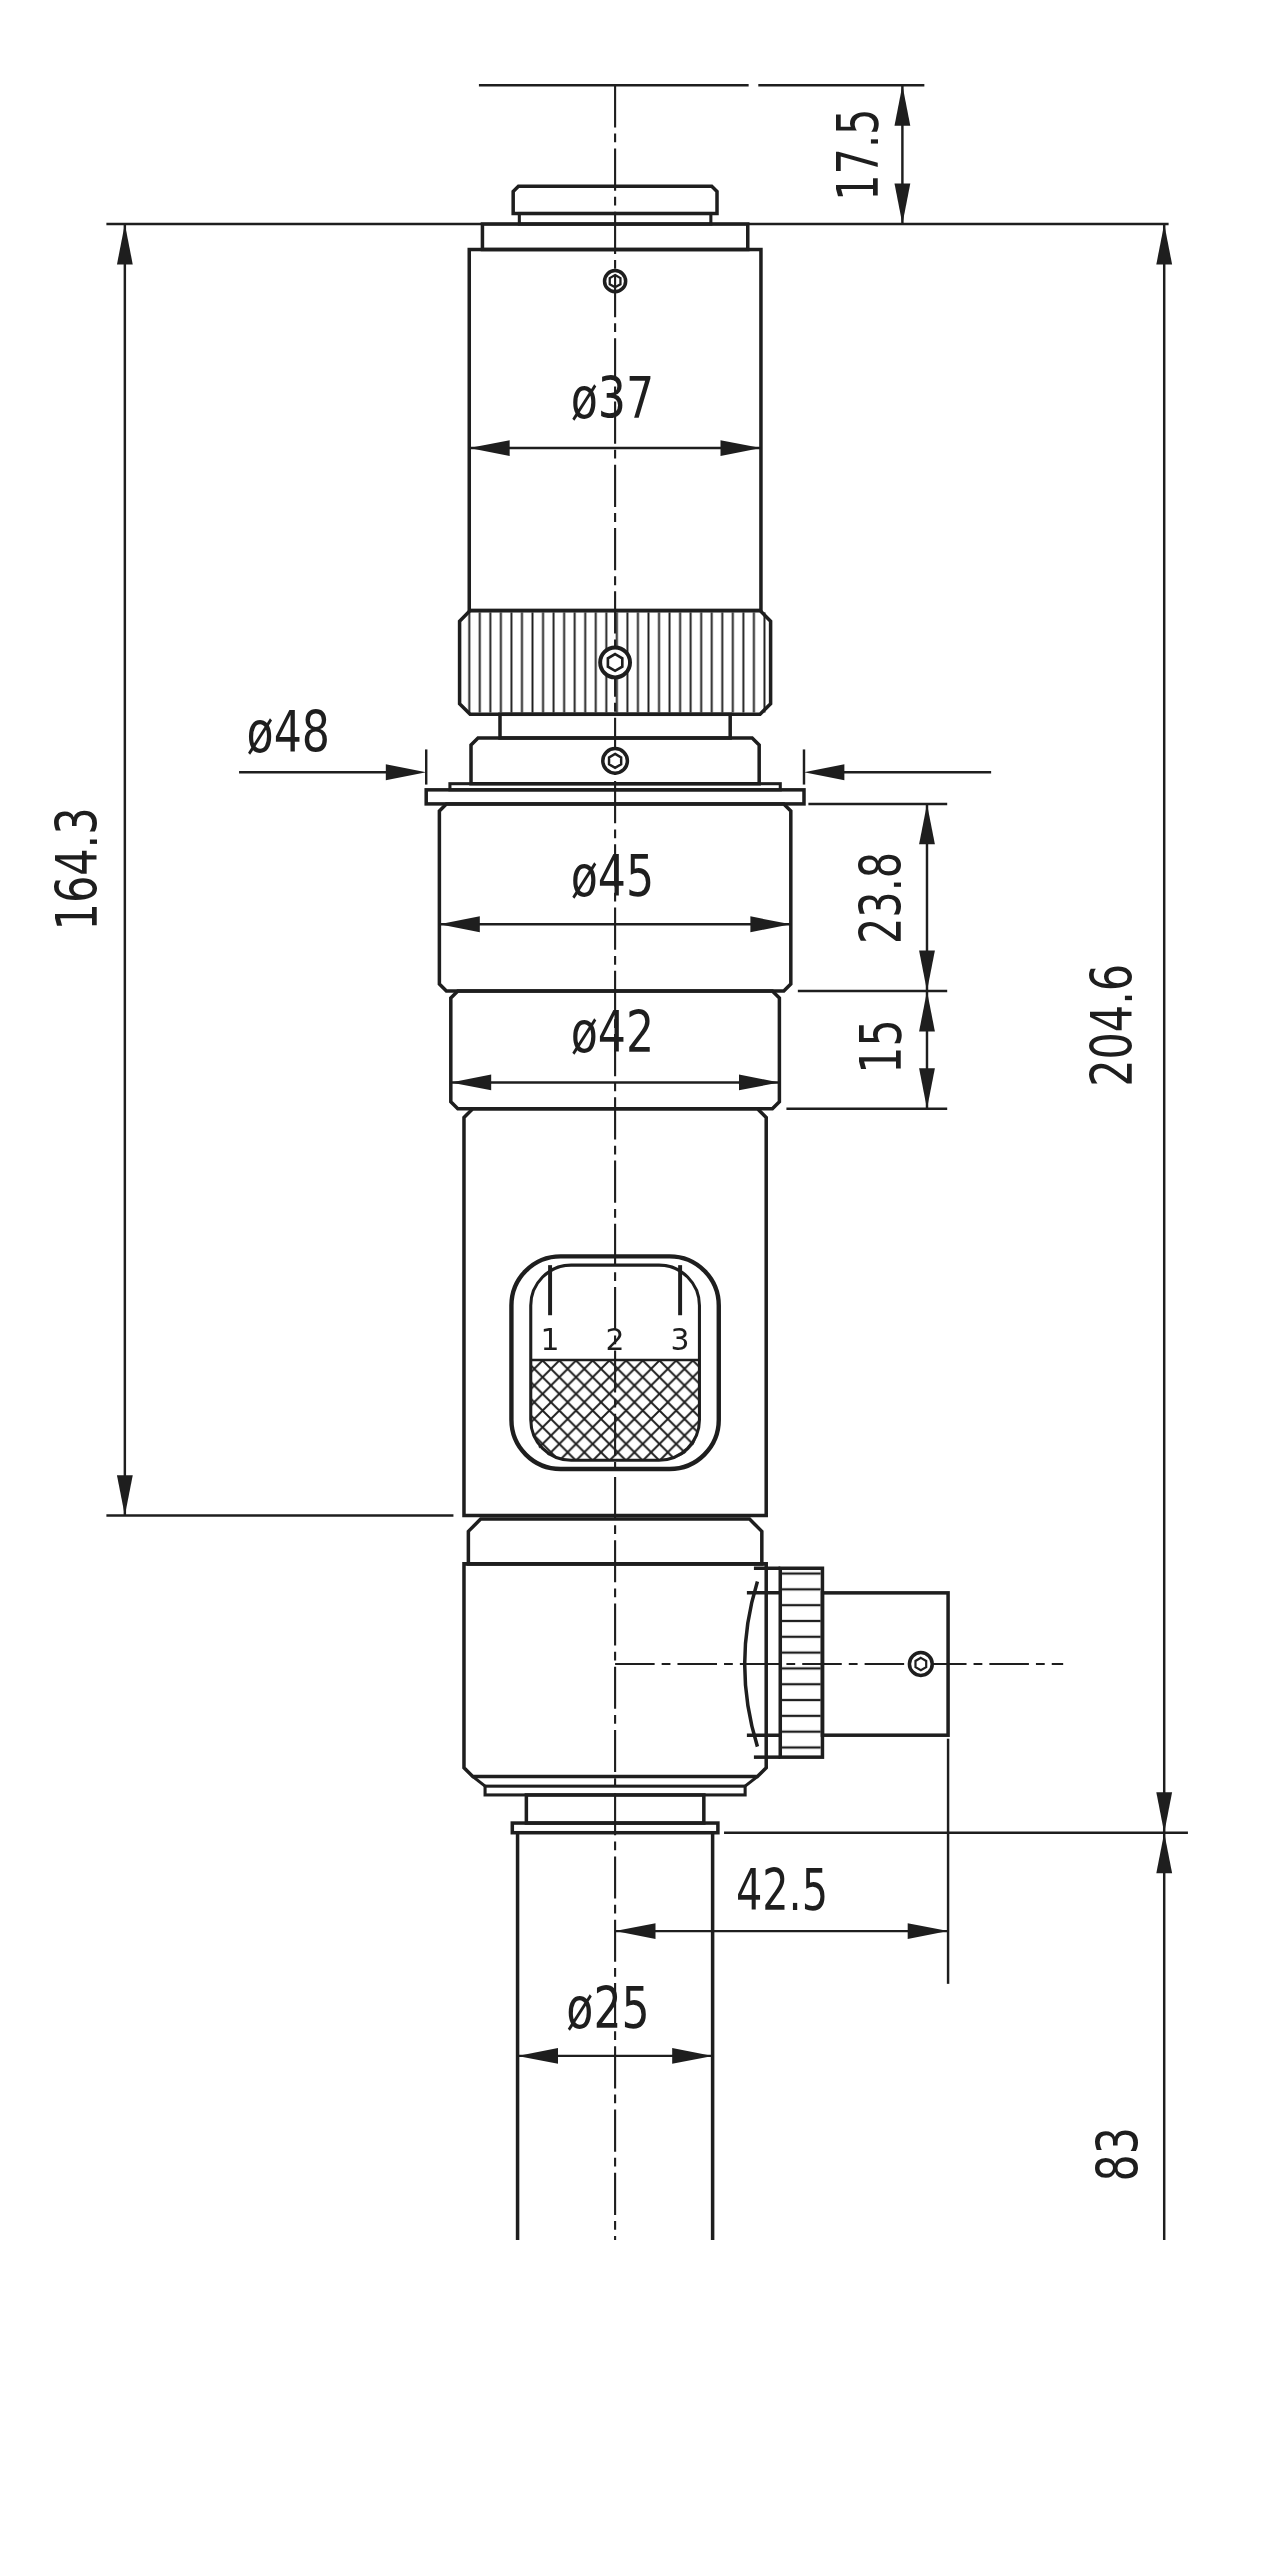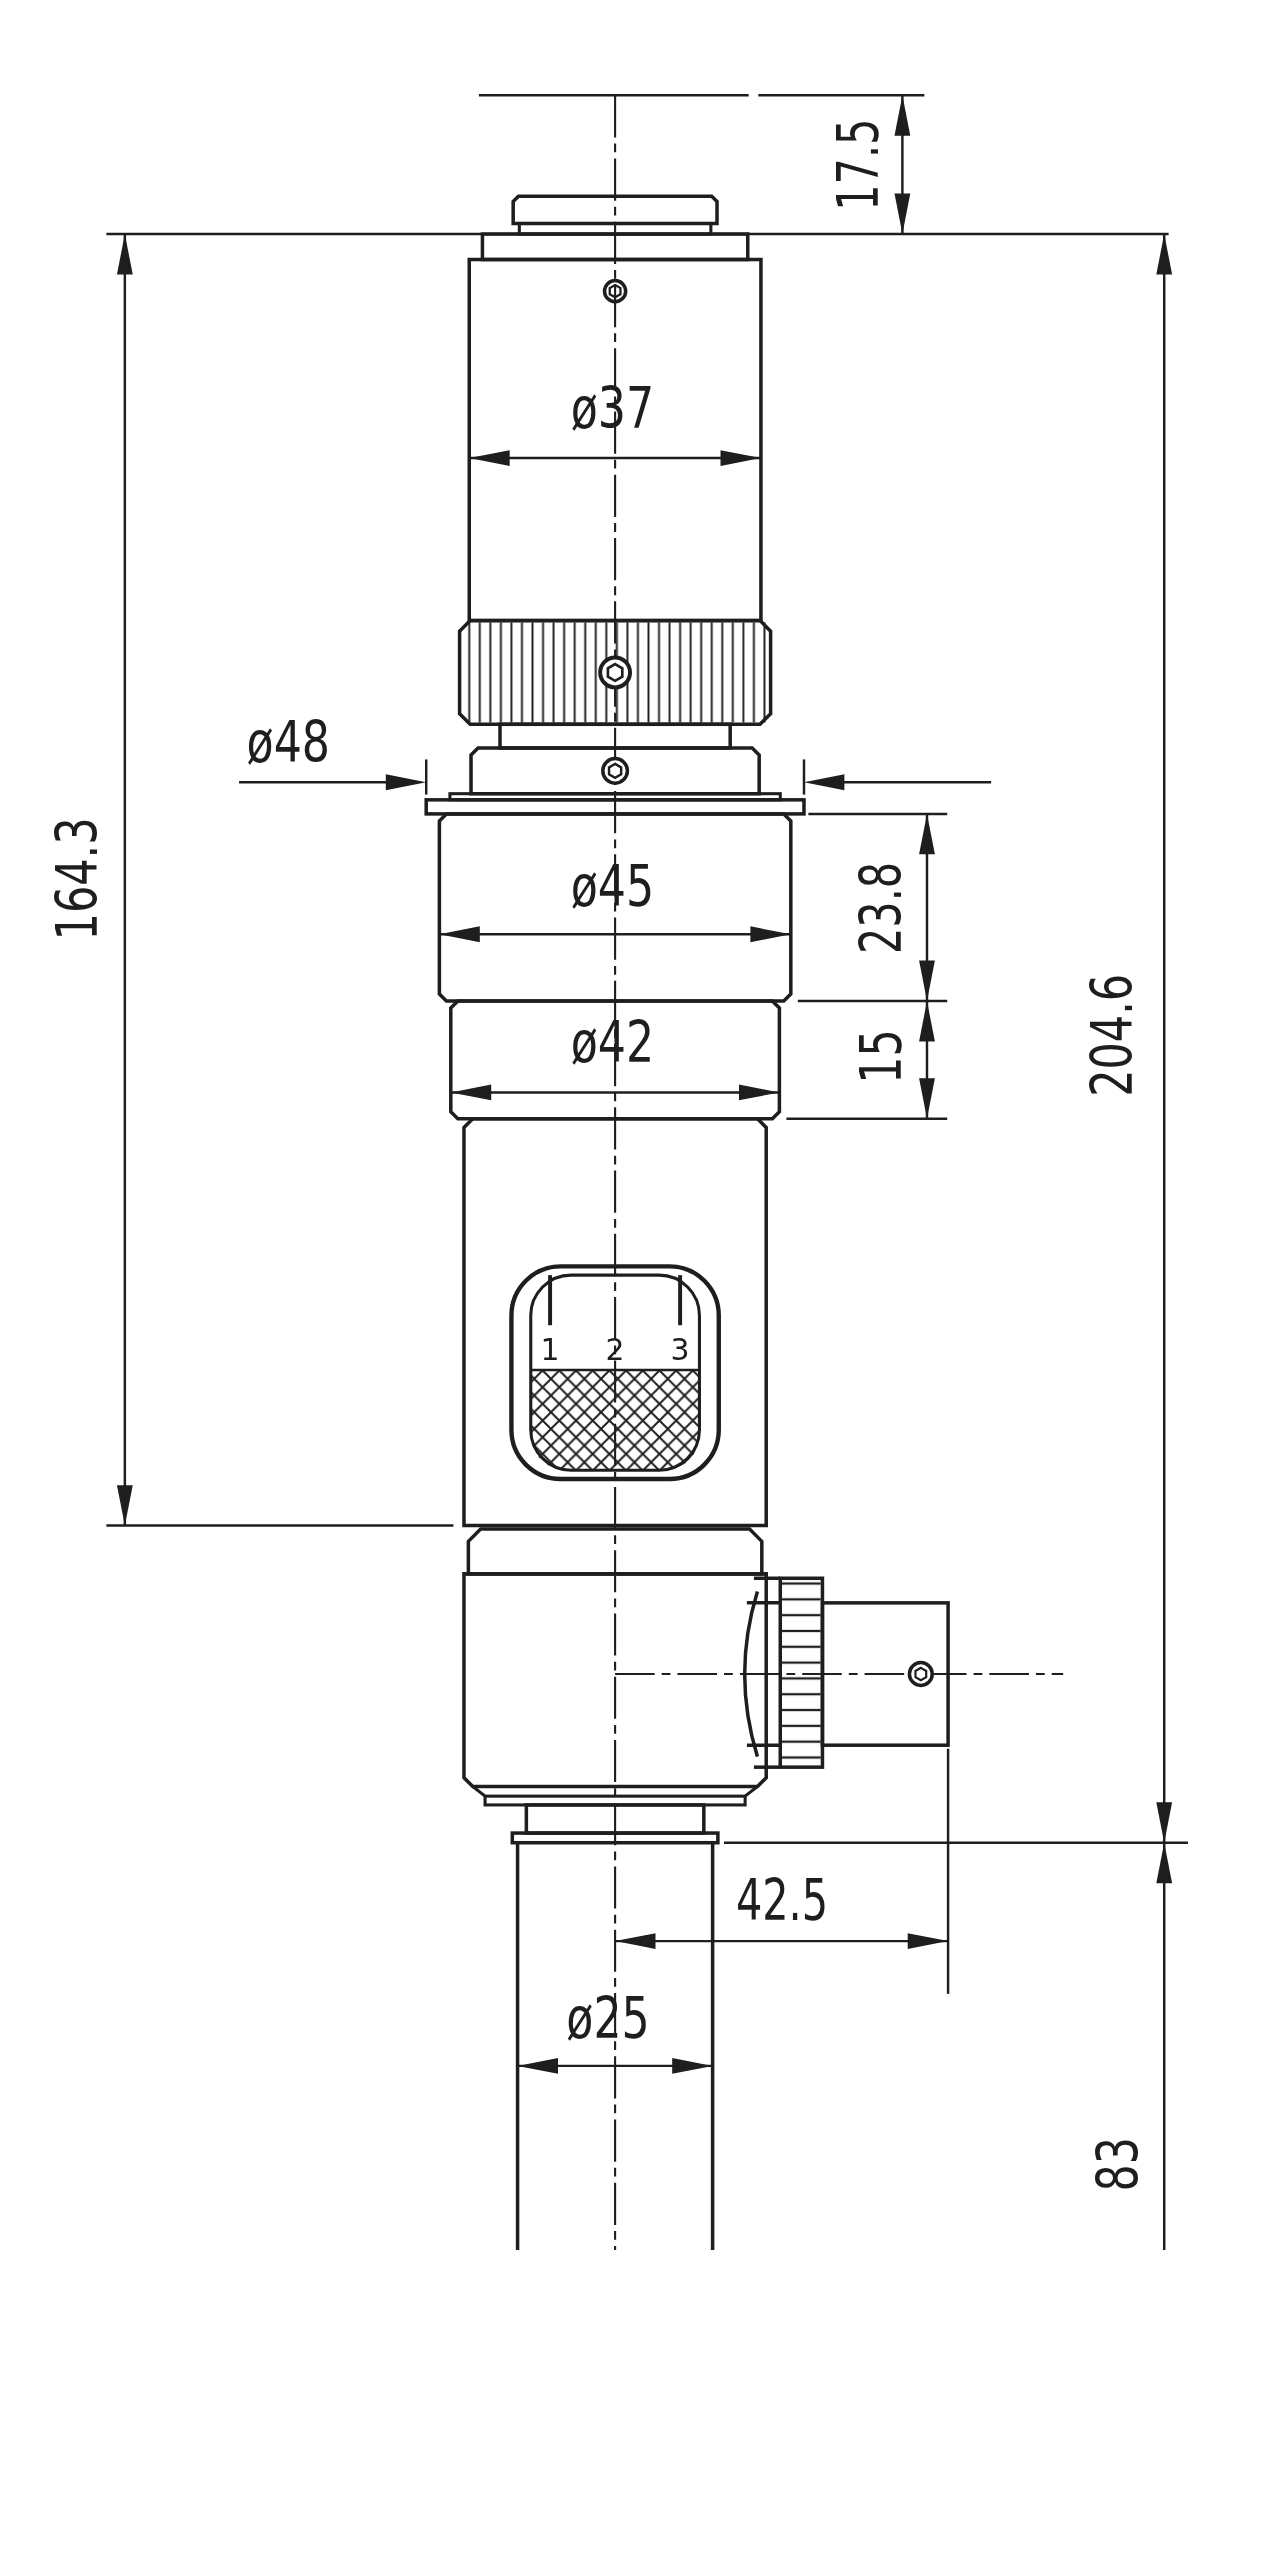--- a/index.html
+++ b/index.html
@@ -1,16 +1,16 @@
 <!DOCTYPE html>
 <html style="font-size:14px"><head>
 <meta charset="utf-8">
 <style>
   html,body{margin:0;padding:0;background:#ffffff;}
-  .page{width:1275px;height:2240px;background:#ffffff;position:relative;overflow:hidden;margin-top:10px;}
+  .page{width:1275px;height:2240px;background:#ffffff;position:relative;overflow:hidden;}
   svg{display:block;}
   text{font-family:"DejaVu Sans",sans-serif;fill:#1e1e1e;}
   .dim{font-size:64px;}
   .scale-num{font-size:34px;}
   .outline{stroke:#1e1e1e;fill:none;}
 </style>
 </head>
 <body>
 
 <div class="page">

